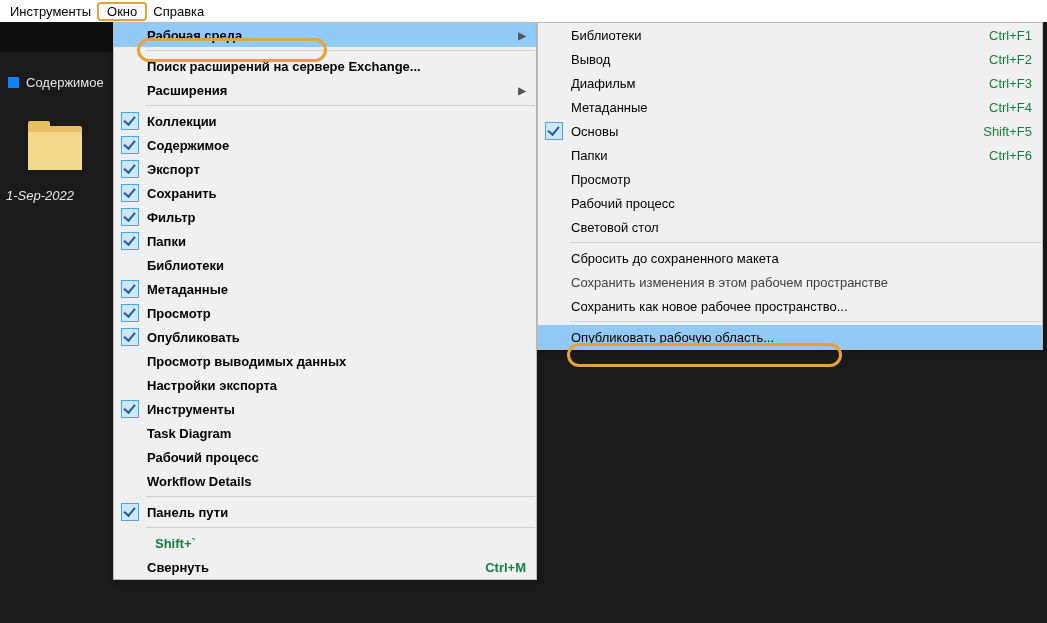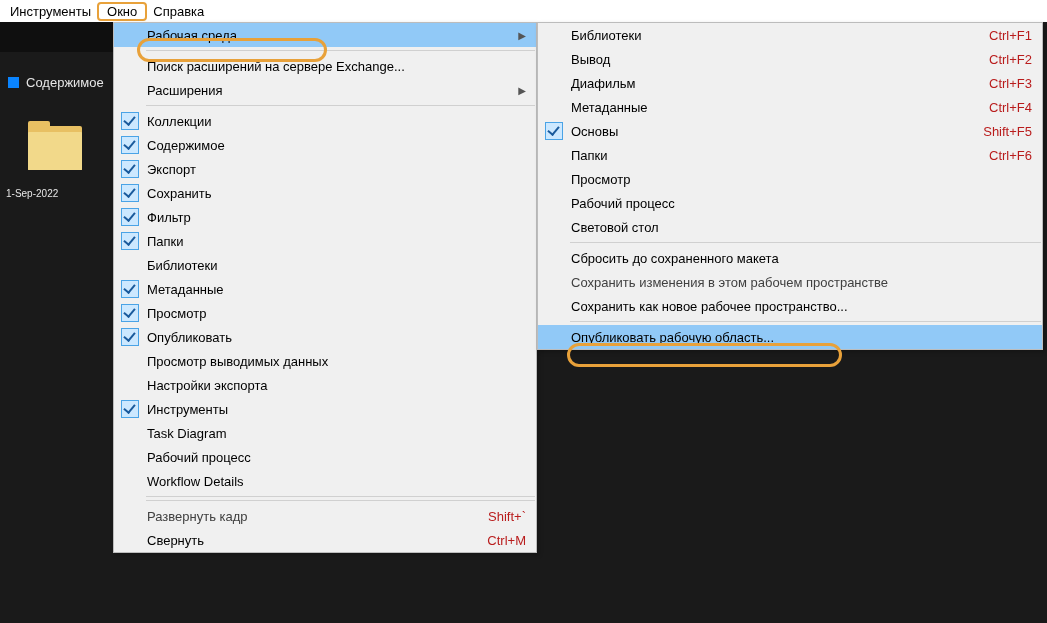--- a/index.html
+++ b/index.html
@@ -82,33 +82,35 @@
   }
   .folder-front {
     position: absolute;
     top: 6px; left: 0;
     width: 54px; height: 38px;
     background: #f2d98a;
     border-radius: 1px;
   }
   .folder-label {
     color: #e6e6e6;
-    font-size: 10px;
+    font-size: 13px;
     margin: 18px 0 0 6px;
+    font-style: italic;
   }
   .dropdown {
     position: absolute;
     background: #f0f0f0;
     border: 1px solid #bcbcbc;
     box-shadow: 2px 2px 4px rgba(0,0,0,0.25);
   }
   .dropdown.primary {
     top: 22px;
     left: 113px;
     width: 424px;
+    font-weight: bold;
   }
   .dropdown.secondary {
     top: 22px;
     left: 537px;
     width: 506px;
   }
   .menu-row {
     display: flex;
     align-items: center;
     height: 24px;
@@ -120,21 +122,21 @@
     display: flex;
     align-items: center;
     justify-content: center;
   }
   .menu-row .label {
     flex: 1;
     padding-left: 2px;
     white-space: nowrap;
   }
   .menu-row .shortcut {
-    color: #b91c1c;
+    color: #15803d;
     padding-left: 10px;
     white-space: nowrap;
   }
   .menu-row .arrow {
     width: 12px;
     text-align: right;
     color: #555;
     font-size: 10px;
   }
   .menu-row.hover {
@@ -306,24 +308,29 @@
   </div>
   <div class="menu-row">
     <div class="check-col"></div>
     <div class="label">Рабочий процесс</div>
   </div>
   <div class="menu-row">
     <div class="check-col"></div>
     <div class="label">Workflow Details</div>
   </div>
   <div class="menu-sep"></div>
+  <div class="menu-row">
+    <div class="check-col">
+        <div class="checkbox"></div>
+      </div>
+    <div class="label">Панель пути</div>
+  </div>
   <div class="menu-sep"></div>
   <div class="menu-row disabled">
     <div class="check-col"></div>
-    <div class="label">Развернуть кадр</div>
     <div class="shortcut">Shift+`</div>
   </div>
   <div class="menu-row">
     <div class="check-col"></div>
     <div class="label">Свернуть</div>
     <div class="shortcut">Ctrl+M</div>
   </div>
 </div>
 
 <div class="dropdown secondary">

